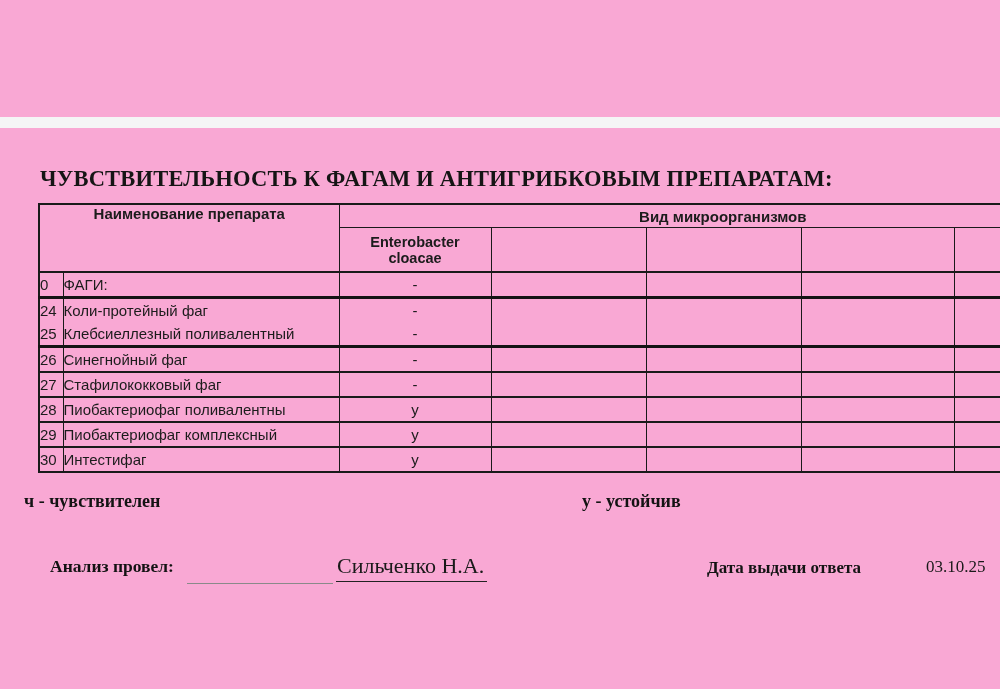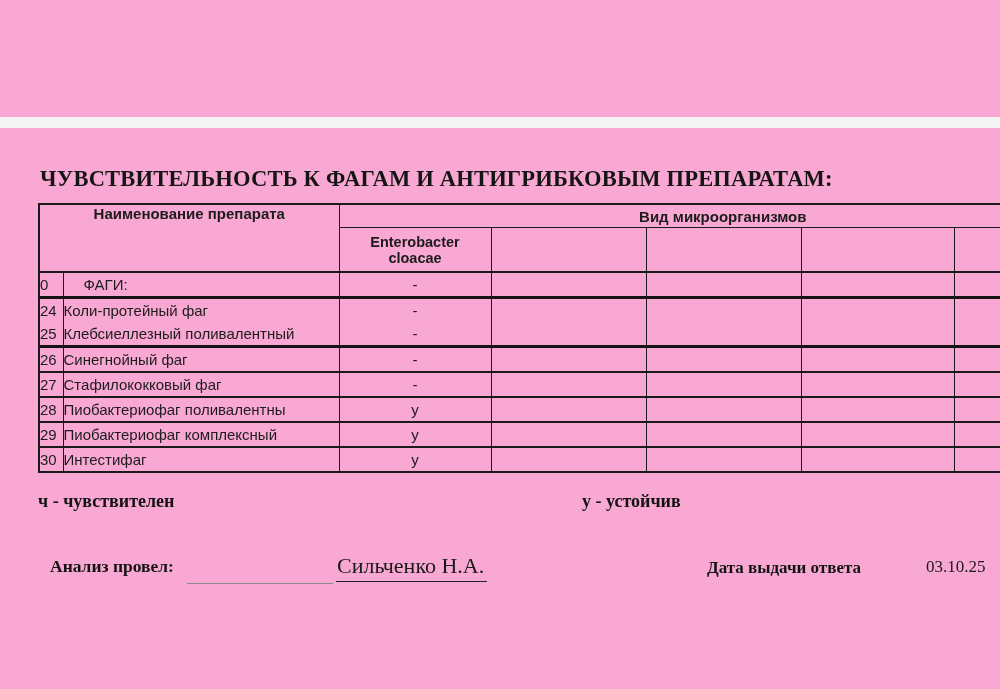--- a/index.html
+++ b/index.html
@@ -40,21 +40,21 @@
     font-size:14.5px; line-height:16px; vertical-align:middle;
     border-bottom:2px solid #1a1a1a;
   }
   tr.h2 td .org-name { display:block; width:112px; margin:0 auto; }
   tbody td { height:23px; font-size:15px; vertical-align:middle; }
   tbody tr.bt-normal td { border-top:2px solid #1a1a1a; }
   tbody tr.bt-thick  td { border-top:3px solid #141414; }
   tbody tr.bt-none   td { border-top:none; }
   td.num  { padding-left:3px; }
   td.name { padding-left:6px; }
-  td.name.indent { padding-left:20px; }
+  td.name.indent { padding-left:0; }
   td.val  { text-align:center; }
   .legend-item {
     position:absolute; top:491px; font-size:18px; font-weight:bold;
     white-space:nowrap; color:#131313;
   }
   .footer-label { position:absolute; font-weight:bold; font-size:17.5px; white-space:nowrap; color:#131313;margin-left:12px; }
   .blank-line { position:absolute; left:187px; top:583px; width:146px; height:1px; background:#8a8a8a; }
   .analyst-name {
     position:absolute; left:336px; top:553px; font-size:22px;
     border-bottom:1.5px solid #222; padding:0 3px 2px 1px;
@@ -177,21 +177,21 @@
             <td class="val">у</td>
             <td class="val"></td>
             <td class="val"></td>
             <td class="val"></td>
             <td class="val"></td>
           </tr>
         </tbody>
     </table>
   </div>
 
-  <div class="legend-item" style="left:38px">ч - чувствителен</div>
+  <div class="legend-item" style="left:24px">ч - чувствителен</div>
   <div class="legend-item" style="left:582px">у - устойчив</div>
 
   <div class="footer-label" style="left:38px; top:556px">Анализ провел:</div>
   <div class="blank-line"></div>
   <div class="analyst-name">Сильченко Н.А.</div>
   <div class="footer-label" style="left:695px; top:558px; font-size:17px">Дата выдачи ответа</div>
   <div class="date-value">03.10.25</div>
 
 </div>
 

